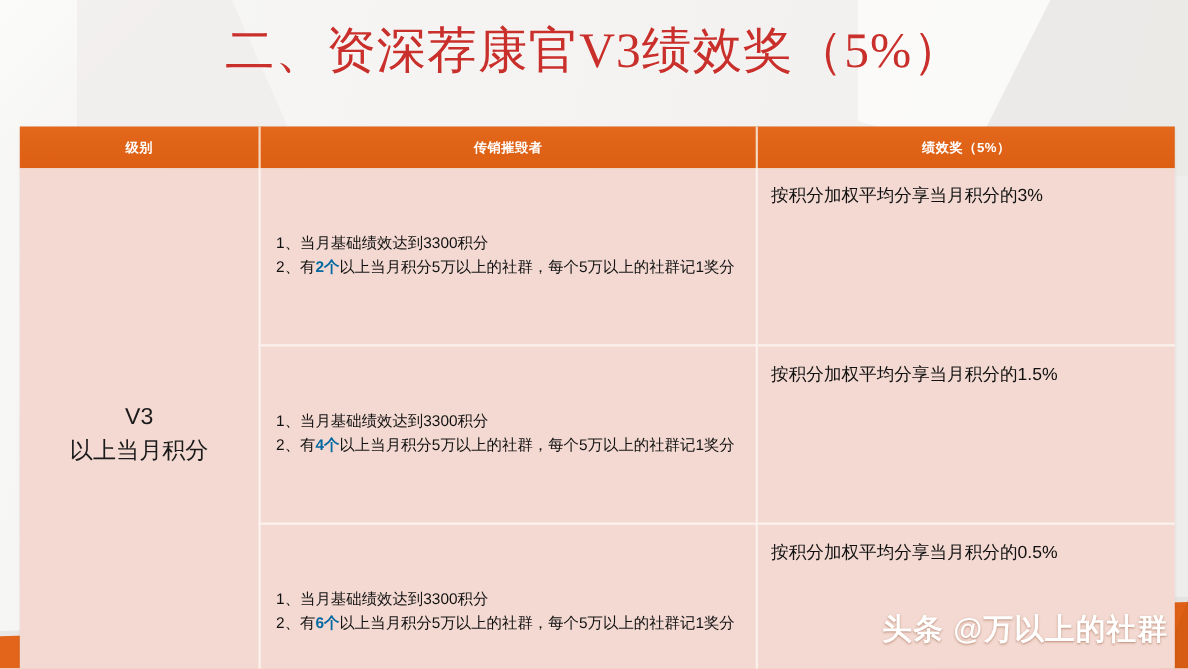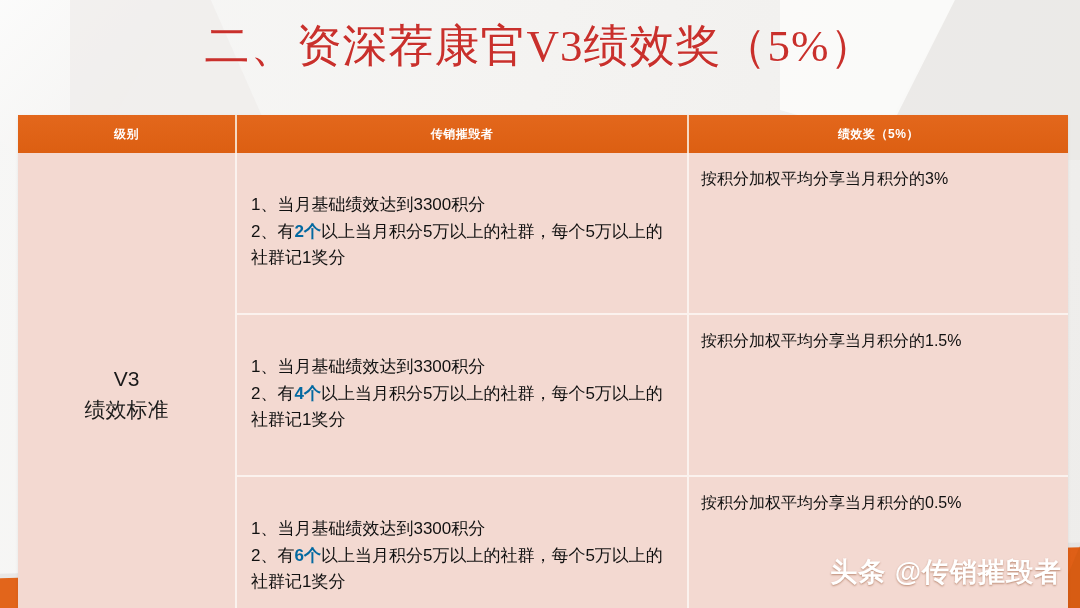--- a/index.html
+++ b/index.html
@@ -160,21 +160,21 @@
     font-size: 21px;
     line-height: 1.45;
     border-bottom: none;
   }
   td.cell-level .lv-code { display: block; }
   td.cell-level .lv-name { display: block; }
 
   td.cell-std {
     padding: 14px 14px 16px 14px;
     color: #111111;
-    font-size: 17px;
+    font-size: 14px;
     line-height: 1.55;
     height: 130px;
   }
   td.cell-std .line { white-space: normal; }
   td.cell-std .hl {
     color: #0369a1;
     font-weight: bold;
   }
 
   td.cell-bonus {
@@ -207,21 +207,21 @@
       <tr>
         <th>级别</th>
         <th>传销摧毁者</th>
         <th>绩效奖（5%）</th>
       </tr>
     </thead>
     <tbody>
       <tr>
         <td class="cell-level" rowspan="3">
           <span class="lv-code">V3</span>
-          <span class="lv-name">绩效标准</span>
+          <span class="lv-name">以上当月积分</span>
         </td>
         <td class="cell-std">
           <div class="line">1、当月基础绩效达到3300积分</div>
           <div class="line"><span>2、有</span><span class="hl">2个</span><span>以上当月积分5万以上的社群，每个5万以上的社群记1奖分</span></div>
         </td>
         <td class="cell-bonus">按积分加权平均分享当月积分的3%</td>
       </tr>
       <tr>
         <td class="cell-std">
           <div class="line">1、当月基础绩效达到3300积分</div>
@@ -238,15 +238,15 @@
       </tr>
     </tbody>
   </table>
 
   <div class="band-wrap">
     <div class="band-shade"></div>
     <div class="band-orange"></div>
     <div class="band-corner"></div>
   </div>
 
-  <div class="watermark">头条 @传销摧毁者</div>
+  <div class="watermark">头条 @万以上的社群</div>
 
 </div>
 
 </body></html>

